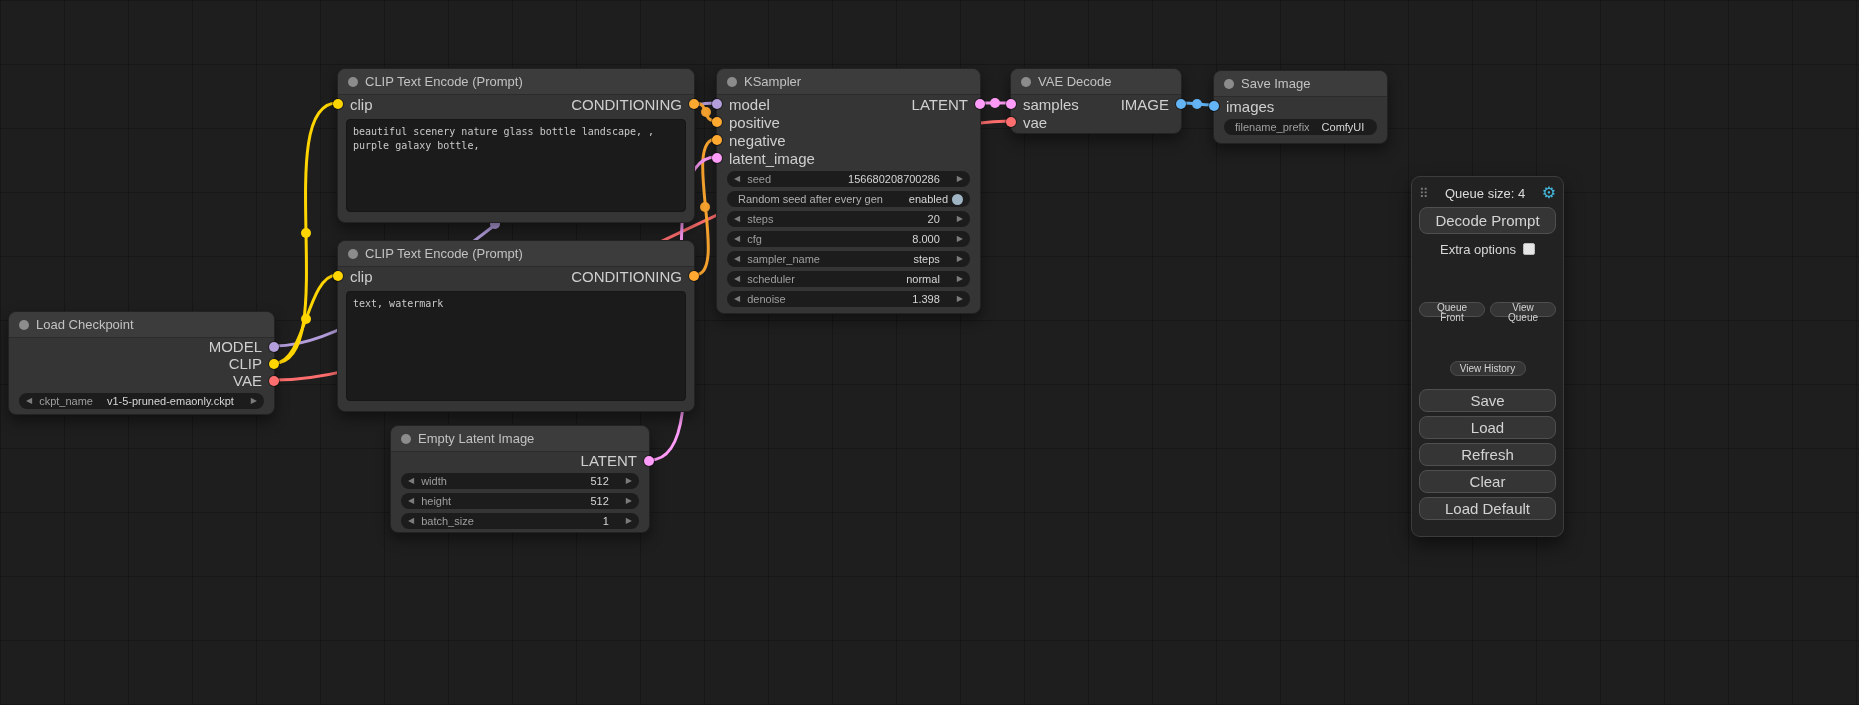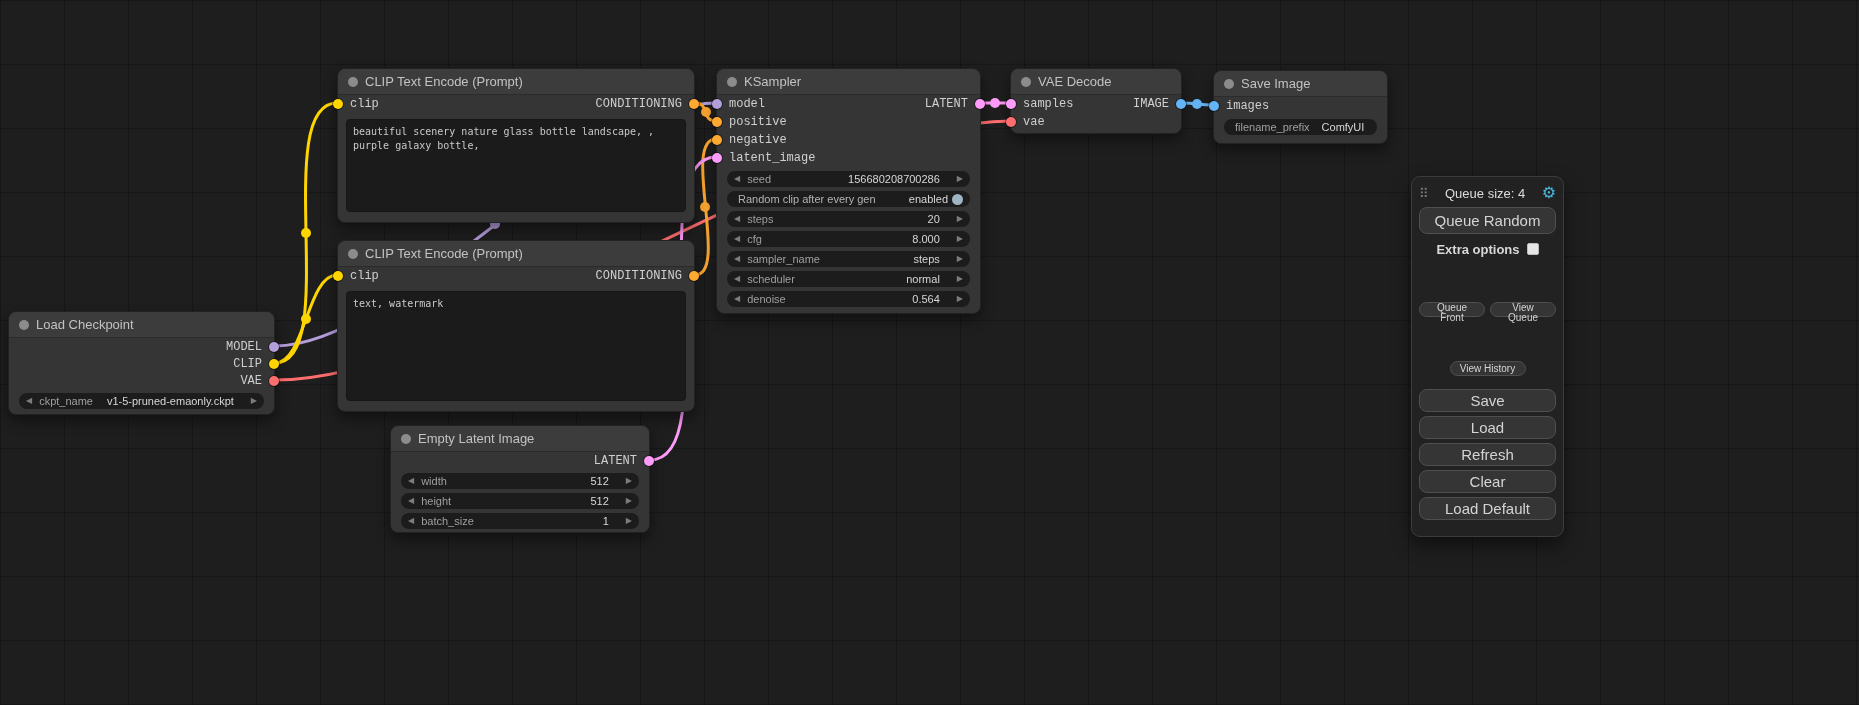--- a/index.html
+++ b/index.html
@@ -33,21 +33,21 @@
     border-radius: 8px 8px 0 0;
     border-bottom: 1px solid #2b2b2b;
     color: #c2c2c2; font-size: 13px;
     cursor: move;
   }
   .collapse-dot { width: 10px; height: 10px; border-radius: 50%; background: #8c8c8c; flex: none; }
 
   .srow {
     position: relative; height: 17px;
     display: flex; align-items: center;
-    padding: 0 12px; font-size: 12px; color: #cfcfcf; font-family: Liberation Mono, monospace;
+    padding: 0 12px; font-size: 15px; color: #cfcfcf;
   }
   .srow.tall { height: 18px; }
   .in-label { margin-right: auto; }
   .out-label { margin-left: auto; }
   .dot {
     position: absolute; top: 50%; transform: translateY(-50%);
     width: 10px; height: 10px; border-radius: 50%;
     box-shadow: 0 0 0 1px rgba(0,0,0,0.4);
   }
   .dot.in { left: -5px; }
@@ -86,21 +86,21 @@
   .menu-header { display: flex; align-items: center; height: 18px; margin-bottom: 5px; }
   .drag-handle { color: #7a7a7a; font-size: 13px; cursor: grab; }
   .queue-size { flex: 1; text-align: center; font-size: 13px; color: #dcdcdc; }
   .gear-icon { font-size: 16px; cursor: pointer; line-height: 1; }
   .btn {
     display: block; width: 100%;
     background: #353535; border: 1px solid #4f4f4f; border-radius: 8px;
     color: #d4d4d4; font-family: inherit; cursor: pointer;
   }
   .btn.big { height: 27px; font-size: 15px; margin-bottom: 7px; }
-  .extra-row { display: flex; align-items: center; justify-content: center; gap: 7px; height: 16px; margin-bottom: 5px; font-size: 13px; color: #d8d8d8; font-weight: bold; }
+  .extra-row { display: flex; align-items: center; justify-content: center; gap: 7px; height: 16px; margin-bottom: 5px; font-size: 13px; color: #d8d8d8; }
   .checkbox { width: 12px; height: 12px; background: #e6e6e6; border: 1px solid #bbb; border-radius: 2px; cursor: pointer; }
   .row2 { display: flex; gap: 5px; margin-bottom: 4px; }
   .btn.tiny { height: 15px; font-size: 10px; line-height: 1; border-radius: 8px; padding: 0 6px; flex: 1; width: auto; margin-top: 40px; }
   .vh-row { display: flex; justify-content: center; margin-bottom: 13px; }
   .btn.tiny.vh { flex: none; width: 76px; }
   .btn.med { height: 23px; font-size: 15px; margin-bottom: 4px; }
   .btn.med:last-child { margin-bottom: 8px; }
 </style>
 </head>
 <body>
@@ -242,21 +242,21 @@
       <span class="in-label">latent_image</span>
     </div>
 
     <div class="widget">
       <span class="arrow">◀</span>
       <span class="wlabel">seed</span>
       <span class="wvalue">156680208700286</span>
       <span class="arrow">▶</span>
     </div>
     <div class="widget toggle">
-      <span class="wlabel">Random clip after every gen</span>
+      <span class="wlabel">Random seed after every gen</span>
       <span class="wvalue">enabled</span>
       <span class="knob" style="background: rgb(159, 181, 196);"></span>
     </div>
     <div class="widget">
       <span class="arrow">◀</span>
       <span class="wlabel">steps</span>
       <span class="wvalue">20</span>
       <span class="arrow">▶</span>
     </div>
     <div class="widget">
@@ -273,21 +273,21 @@
     </div>
     <div class="widget">
       <span class="arrow">◀</span>
       <span class="wlabel">scheduler</span>
       <span class="wvalue">normal</span>
       <span class="arrow">▶</span>
     </div>
     <div class="widget">
       <span class="arrow">◀</span>
       <span class="wlabel">denoise</span>
-      <span class="wvalue">0.564</span>
+      <span class="wvalue">1.398</span>
       <span class="arrow">▶</span>
     </div>
   </div>
 
   <div class="node" style="left:1010px; top:68px; width:172px; height:66px;">
     <div class="node-title">
       <span class="collapse-dot"></span>
       <span>VAE Decode</span>
     </div>
     <div class="srow tall">
@@ -316,21 +316,21 @@
       <span class="wvalue">ComfyUI</span>
     </div>
   </div>
 
   <div id="menu">
     <div class="menu-header">
       <span class="drag-handle">⠿</span>
       <span class="queue-size">Queue size: 4</span>
       <span class="gear-icon" style="color: rgb(69, 184, 221);">⚙</span>
     </div>
-    <button class="btn big">Queue Random</button>
+    <button class="btn big">Decode Prompt</button>
     <div class="extra-row">
       <span>Extra options</span>
       <span class="checkbox"></span>
     </div>
     <div class="row2">
       <button class="btn tiny">Queue Front</button>
       <button class="btn tiny">View Queue</button>
     </div>
     <div class="vh-row">
       <button class="btn tiny vh">View History</button>

